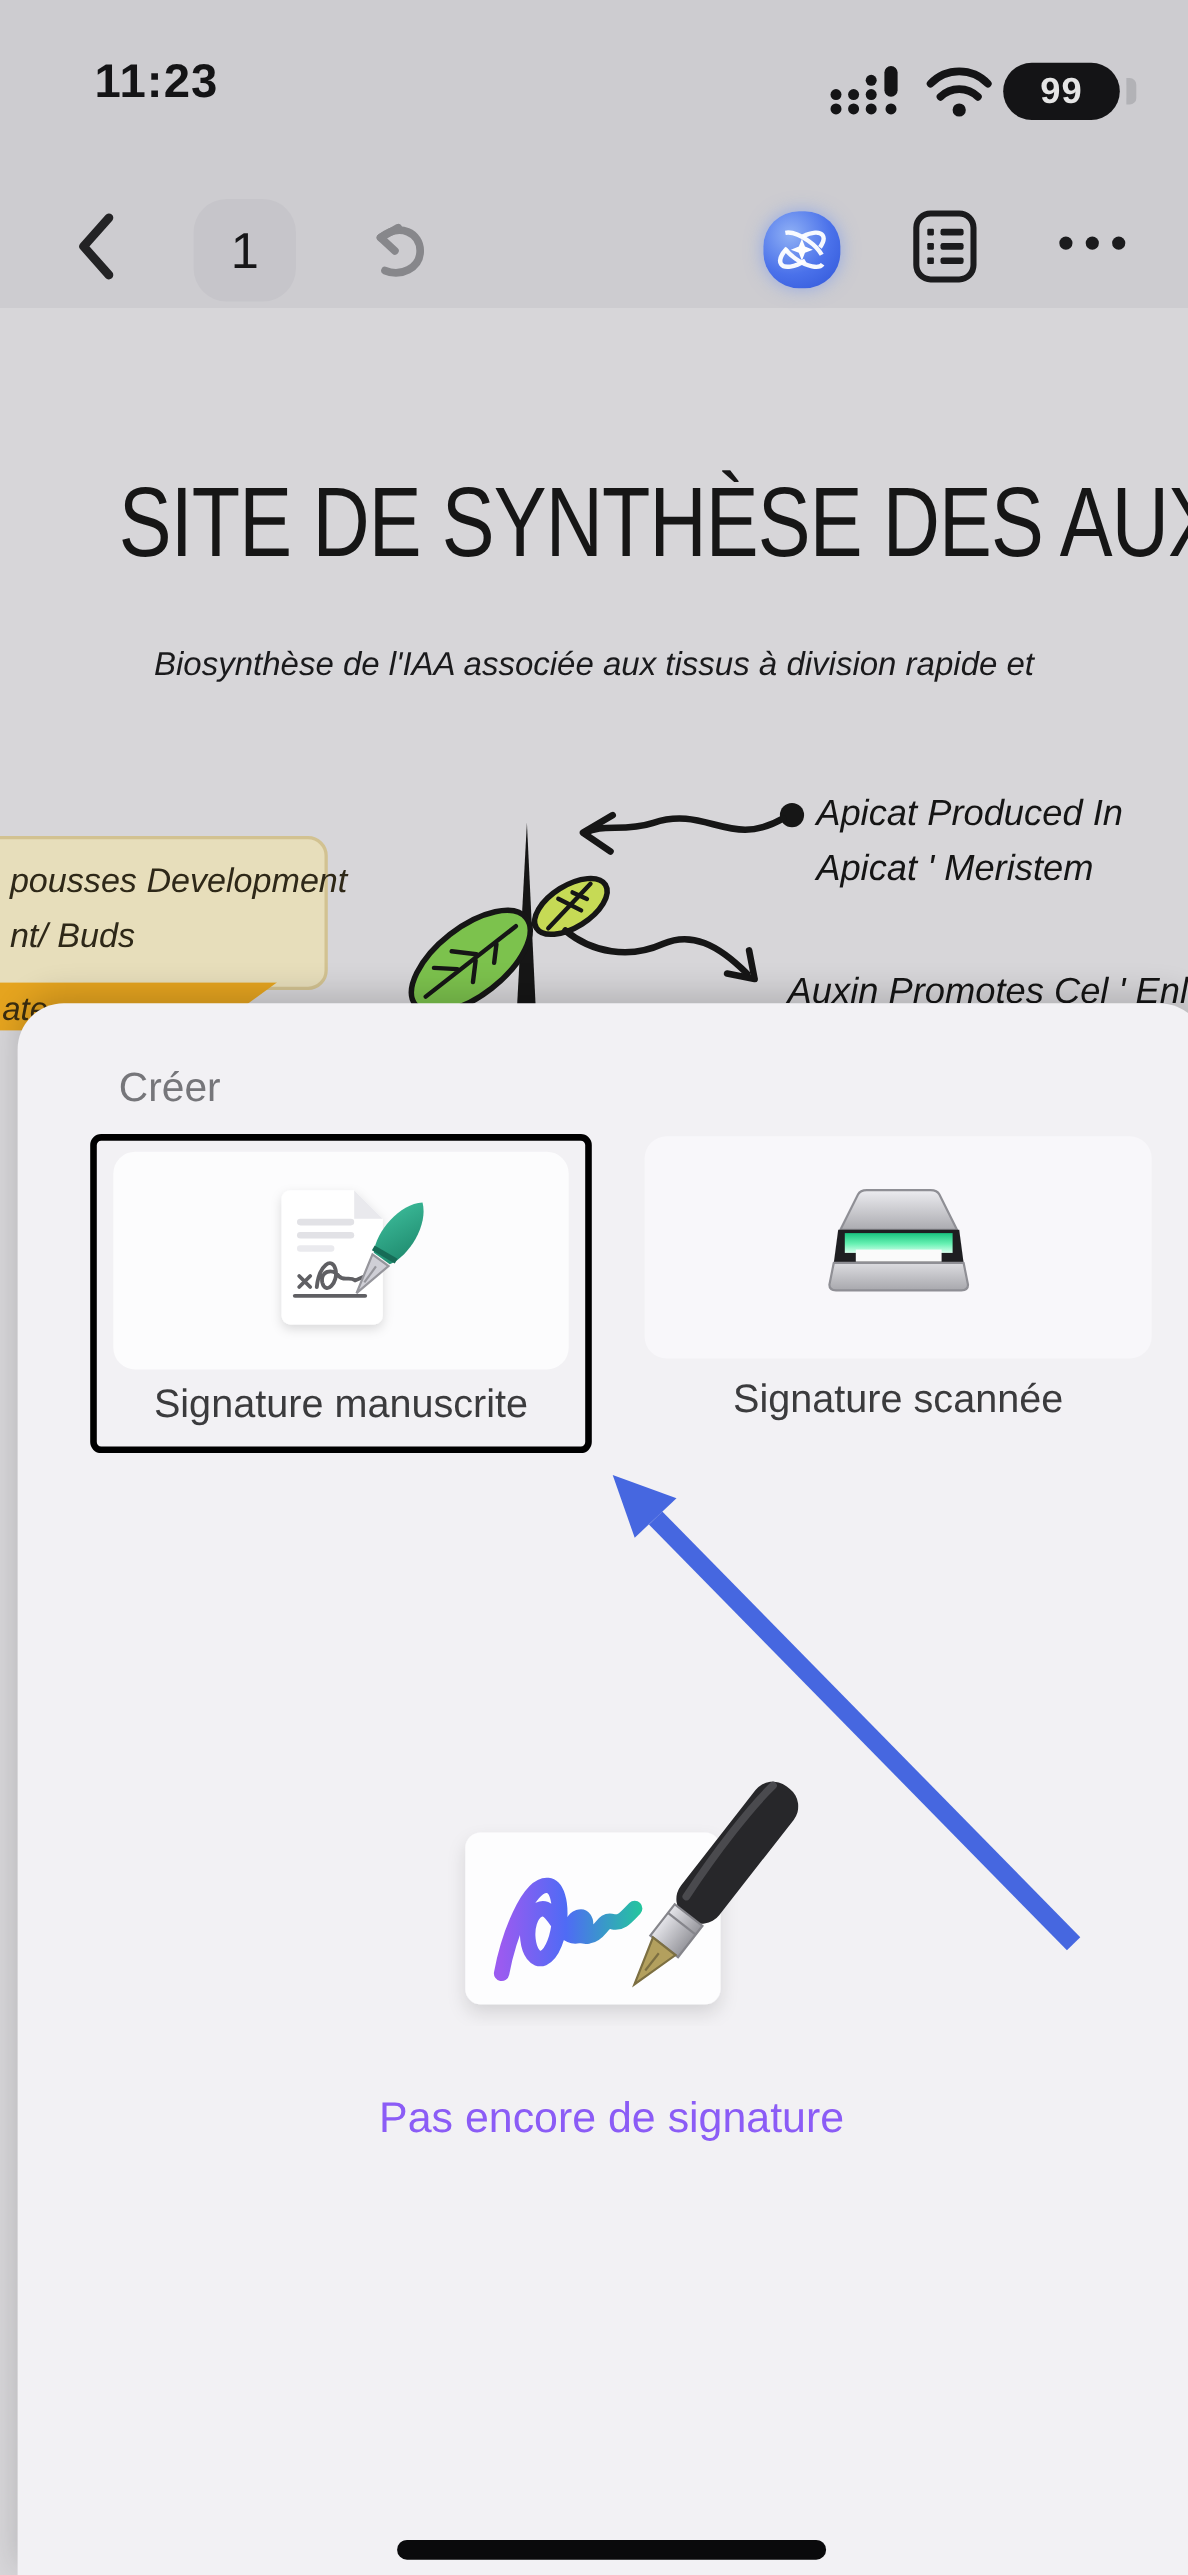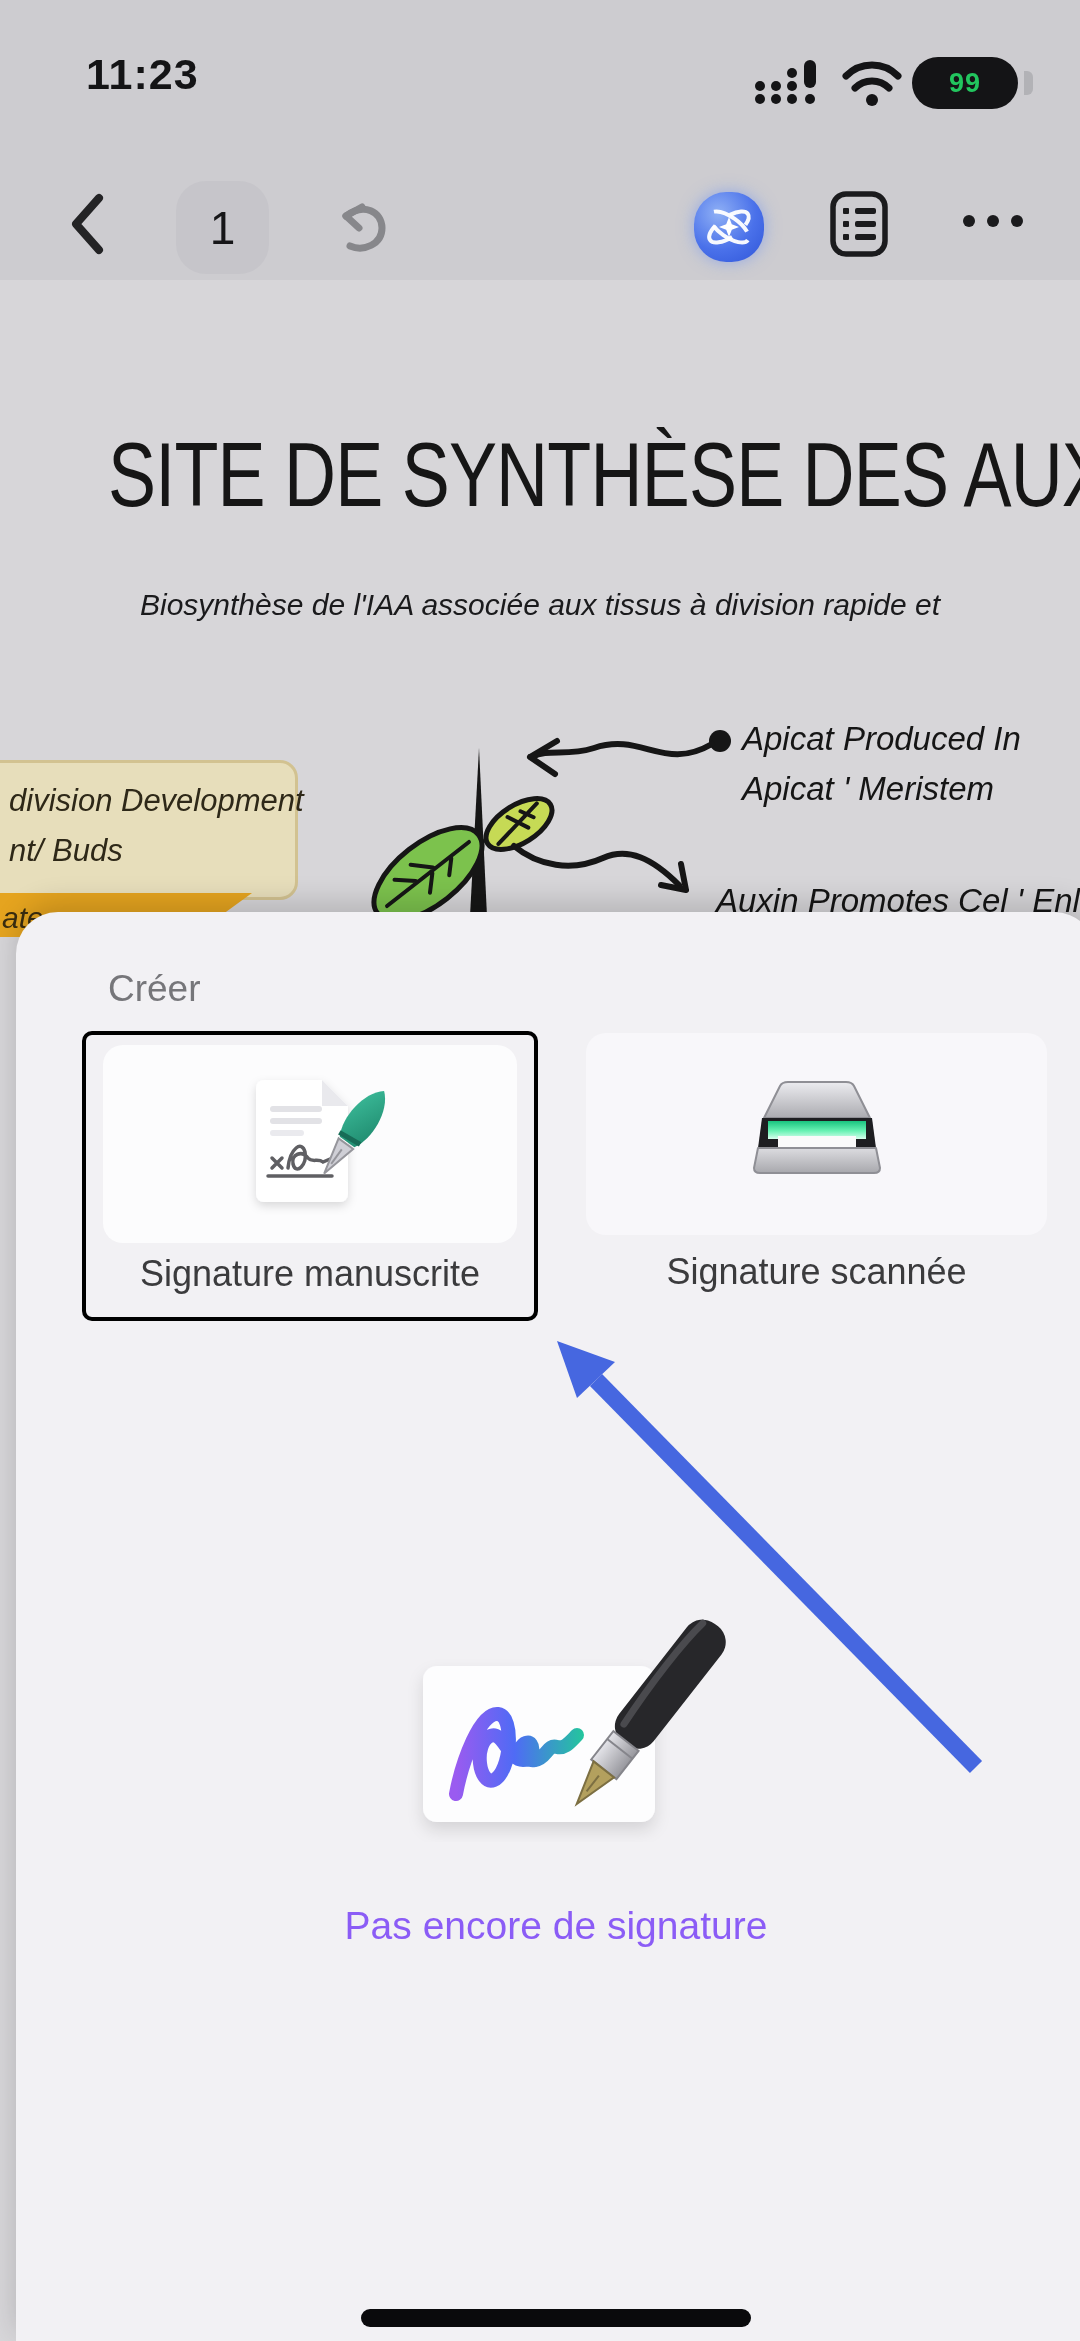--- a/index.html
+++ b/index.html
@@ -5,21 +5,21 @@
   html,body{margin:0;padding:0;background:#9a9a9e;}
   .screen{position:relative;width:1080px;height:2341px;overflow:hidden;
     font-family:"Liberation Sans",sans-serif;background:#d7d6d9;}
   .abs{position:absolute;}
 
   
   .chrome{left:0;top:0;width:1080px;height:280px;background:#cdccd0;z-index:2;}
   .time{left:86px;top:50px;width:130px;font-size:43px;font-weight:700;color:#141416;letter-spacing:1px;}
   .battery{left:912px;top:57px;width:106px;height:52px;background:#141416;border-radius:26px;
     display:flex;align-items:center;justify-content:center;}
-  .battery span{color:#22c55e;font-size:27px;font-weight:700;letter-spacing:1px;}
+  .battery span{color:#e5e5e5;font-size:33px;font-weight:700;letter-spacing:1px;}
   .battery-nub{left:1024px;top:71px;width:9px;height:24px;border-radius:0 6px 6px 0;background:#b2b2b6;}
   .page-btn{left:176px;top:181px;width:93px;height:93px;border-radius:30px;background:#c6c5ca;
     display:flex;align-items:center;justify-content:center;font-size:46px;color:#161618;}
 
   
   .doc-title{left:0;top:424px;width:1080px;text-align:center;white-space:nowrap;
     font-size:90px;color:#161616;transform:scaleX(0.80);letter-spacing:-1px;}
   .doc-sub{left:0;width:1080px;text-align:center;font-size:30px;color:#1a1a1c;font-style:italic;}
   .sub1{top:588px;} .sub2{top:632px;}
   .note-box{left:-34px;top:760px;width:326px;height:134px;background:#e7debb;
@@ -30,21 +30,21 @@
     clip-path:polygon(0 0,100% 0,76% 100%,0 100%);}
   .banner span{position:absolute;left:2px;top:8px;font-style:italic;font-size:30px;color:#3a2d10;}
   .ann{position:absolute;font-style:italic;font-size:33px;color:#151515;white-space:nowrap;}
   .ann-t1{left:742px;top:720px;} .ann-t2{left:742px;top:770px;} .ann-b{left:716px;top:882px;}
   .diagram-svg{left:0;top:718px;z-index:1;}
 
   
   .sheet{left:16px;top:912px;width:1080px;height:1429px;background:#f2f1f4;
     border-radius:42px 42px 0 0;box-shadow:0 -10px 28px rgba(0,0,0,.16);z-index:10;}
   .sheet-header{left:92px;top:56px;font-size:37px;color:#76767a;}
-  .tile-highlight{left:66px;top:119px;width:456px;height:290px;border:4px solid #000000;
+  .tile-highlight{left:66px;top:119px;width:456px;height:290px;border:6px solid #000000;
     border-radius:10px;box-sizing:border-box;}
   .tile-card-left{margin:10px auto 0 auto;width:414px;height:198px;background:#fcfcfd;border-radius:20px;
     display:flex;align-items:center;justify-content:center;}
   .tile-label-left{margin-top:10px;text-align:center;font-size:36px;color:#3b3b3d;}
   .tile-right{left:570px;top:121px;width:461px;}
   .tile-card-right{width:461px;height:202px;background:#f8f7fa;border-radius:20px;
     display:flex;align-items:center;justify-content:center;}
   .tile-label-right{margin-top:16px;text-align:center;font-size:36px;color:#3b3b3d;}
   .empty-label{left:0;top:992px;width:1080px;text-align:center;font-size:39px;color:#8b5cf6;}
   .home-bar{left:345px;top:1397px;width:390px;height:18px;border-radius:10px;background:#0a0a0c;}
@@ -58,21 +58,21 @@
 </style>
 </head>
 <body>
 
 <div class="screen">
 
   <div class="abs doc-title">SITE DE SYNTHÈSE DES AUXINES</div>
   <div class="abs doc-sub sub1">Biosynthèse de l'IAA associée aux tissus à division rapide et</div>
 
   <div class="abs note-box">
-    <div class="l1">division Development</div>
+    <div class="l1">pousses Development</div>
     <div class="l2">nt/ Buds</div>
   </div>
   <div class="abs banner">
     <span>ate</span>
   </div>
 
   <svg class="abs diagram-svg" width="1080" height="200" viewBox="0 0 1080 200">
 
     <path d="M 479 30 L 487 198 L 470 198 Z" fill="#161616"></path>
 

